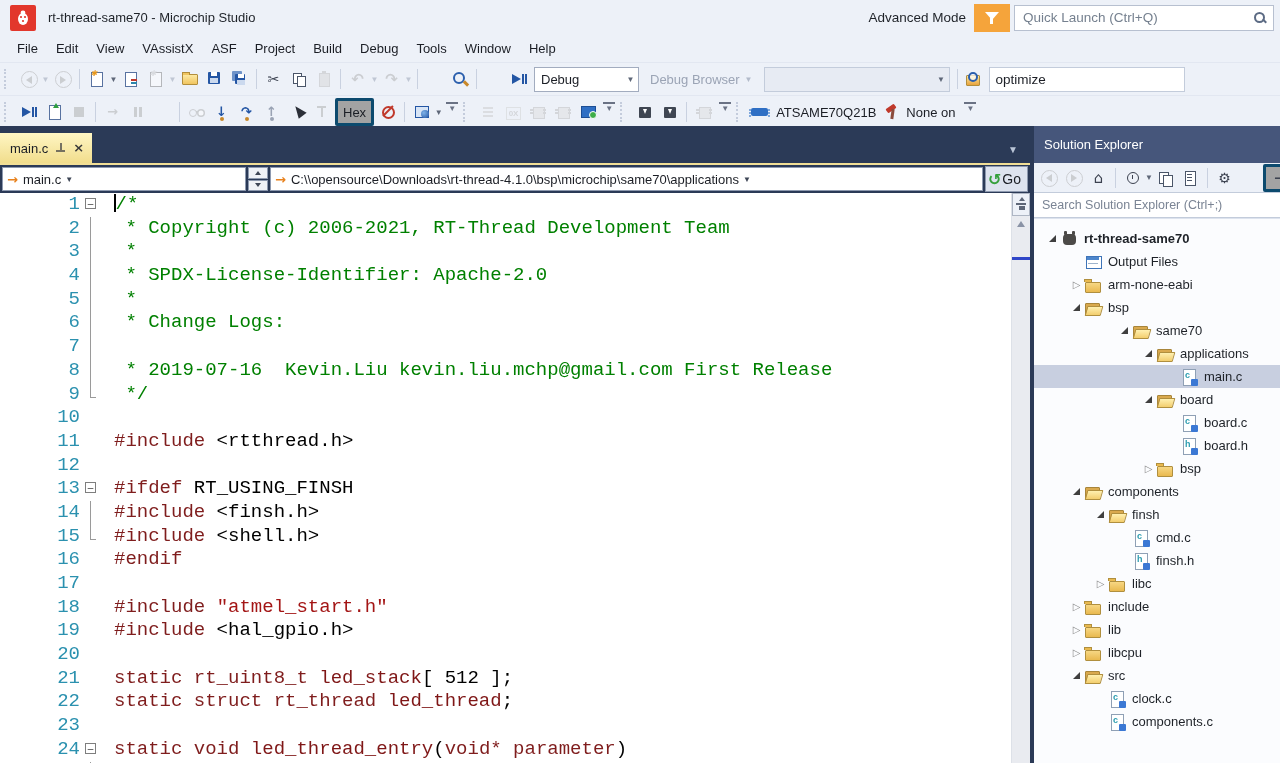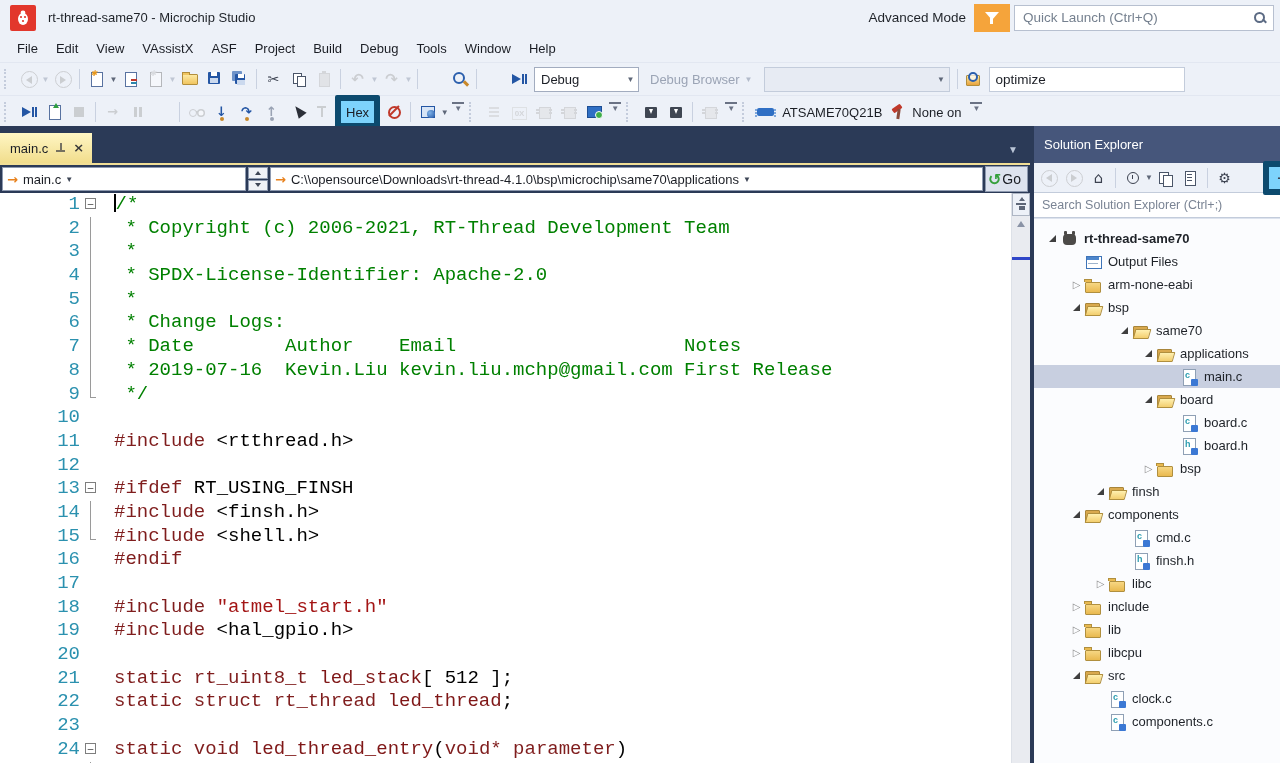--- a/index.html
+++ b/index.html
@@ -23,21 +23,21 @@
   .mag::before{content:"";position:absolute;left:1px;top:1px;width:7px;height:7px;border:2px solid #5C6B84;border-radius:50%}
   .mag::after{content:"";position:absolute;left:9px;top:9px;width:5px;height:2px;background:#5C6B84;transform:rotate(45deg)}
 
   
   .menubar{height:27px;display:flex;align-items:center;padding-left:8px;font-size:13px;color:#1b1e25}
   .menu-item{padding:4px 9px;cursor:default}
 
   
   .toolbar{height:32px;display:flex;align-items:center;padding-left:2px;border-top:1px solid #E2E7F1}
   .tbtn{min-width:23px;height:24px;display:flex;align-items:center;justify-content:center;border-radius:2px;margin:0 1px;position:relative}
-  .tbtn.toggled{background:#7dd3fc;border:6px solid #0c4a6e;height:22px}
+  .tbtn.toggled{background:#a3a3a3;border:3px solid #0c4a6e;height:22px}
   .tbtn .lbl{font-size:13px;color:#1b1e25;padding:0 5px}
   .tsep{width:1px;height:20px;background:#C9D1E0;margin:0 4px;flex:none}
   .tgrip{width:6px;height:20px;border-left:2px dotted #C4CCDC;margin:0 4px 0 2px;flex:none}
   .tcaret{width:9px;height:24px;display:flex;align-items:center;justify-content:center;font-size:8px;color:#5E6778}
   .tcaret.dis{color:#C0C7D4}
   .toverflow{width:12px;height:18px;margin:0 3px;border-top:2px solid #6A7284;display:flex;align-items:flex-start;justify-content:center;font-size:8px;color:#6A7284;line-height:9px}
   .tcombo{height:23px;background:#fff;border:1px solid #A2ACBF;display:flex;align-items:center;font-size:13px;color:#1b1e25;margin:0 3px;padding-left:6px}
   .tcombo .cv{flex:1}
   .tcombo .dd{width:15px;text-align:center;font-size:8px;color:#5E6778}
   .tcombo.dis{background:#E7EBF3;border-color:#C3CCDB}
@@ -512,21 +512,20 @@
               <span class="code"><span class="c-com"> *</span></span>
             </div>
             <div class="cl">
               <span class="ln">6</span>
               <span class="fold line"></span>
               <span class="code"><span class="c-com"> * Change Logs:</span></span>
             </div>
             <div class="cl">
               <span class="ln">7</span>
               <span class="fold line"></span>
-              <span class="code"><span class="c-com"> * Date        Author    Email                    Notes</span></span>
             </div>
             <div class="cl">
               <span class="ln">8</span>
               <span class="fold line"></span>
               <span class="code"><span class="c-com"> * 2019-07-16  Kevin.Liu kevin.liu.mchp@gmail.com First Release</span></span>
             </div>
             <div class="cl">
               <span class="ln">9</span>
               <span class="fold end"></span>
               <span class="code"><span class="c-com"> */</span></span>
@@ -765,37 +764,37 @@
           </div>
           <div class="trow" style="padding-left: 106px;">
             <span class="arr">
               <i class="arr-col">▷</i>
             </span>
             <span class="ticon">
               <span class="ti ti-folder-closed"></span>
             </span>
             <span class="tlabel">bsp</span>
           </div>
+          <div class="trow" style="padding-left: 34px;">
+            <span class="arr">
+              <i class="arr-exp"></i>
+            </span>
+            <span class="ticon">
+              <span class="ti ti-folder-open"></span>
+            </span>
+            <span class="tlabel">components</span>
+          </div>
           <div class="trow" style="padding-left: 58px;">
             <span class="arr">
               <i class="arr-exp"></i>
             </span>
             <span class="ticon">
               <span class="ti ti-folder-open"></span>
             </span>
             <span class="tlabel">finsh</span>
-          </div>
-          <div class="trow" style="padding-left: 34px;">
-            <span class="arr">
-              <i class="arr-exp"></i>
-            </span>
-            <span class="ticon">
-              <span class="ti ti-folder-open"></span>
-            </span>
-            <span class="tlabel">components</span>
           </div>
           <div class="trow" style="padding-left: 82px;">
             <span class="arr"></span>
             <span class="ticon">
               <span class="ti ti-c-file">
                 <span class="bletter">c</span>
               </span>
             </span>
             <span class="tlabel">cmd.c</span>
           </div>

